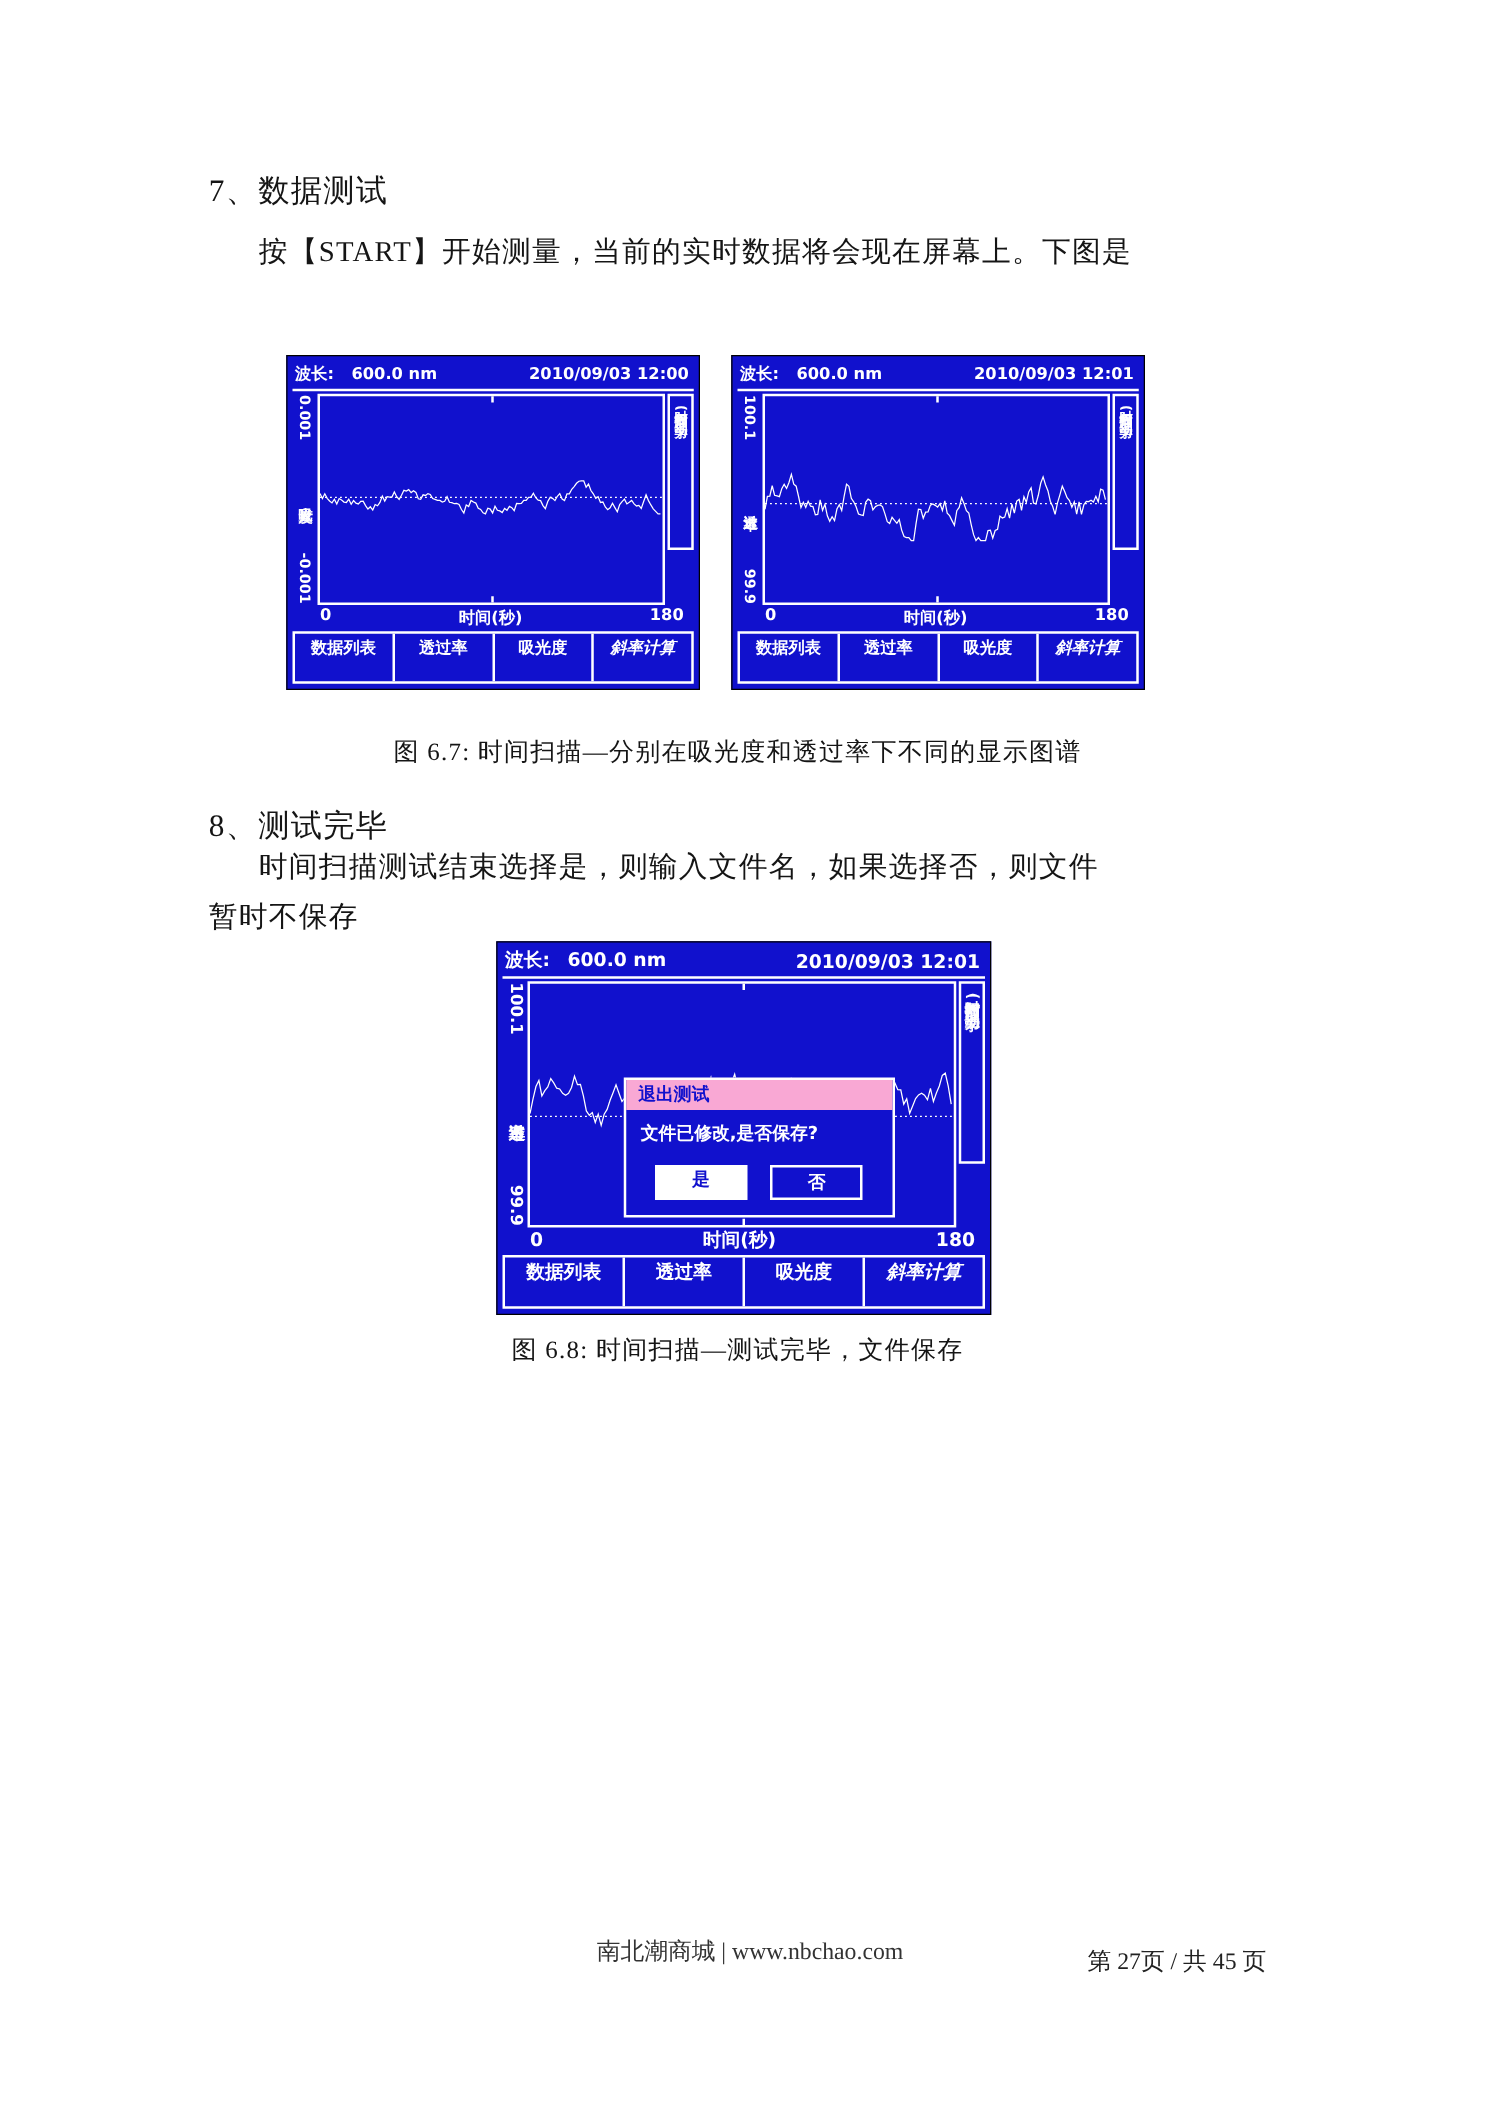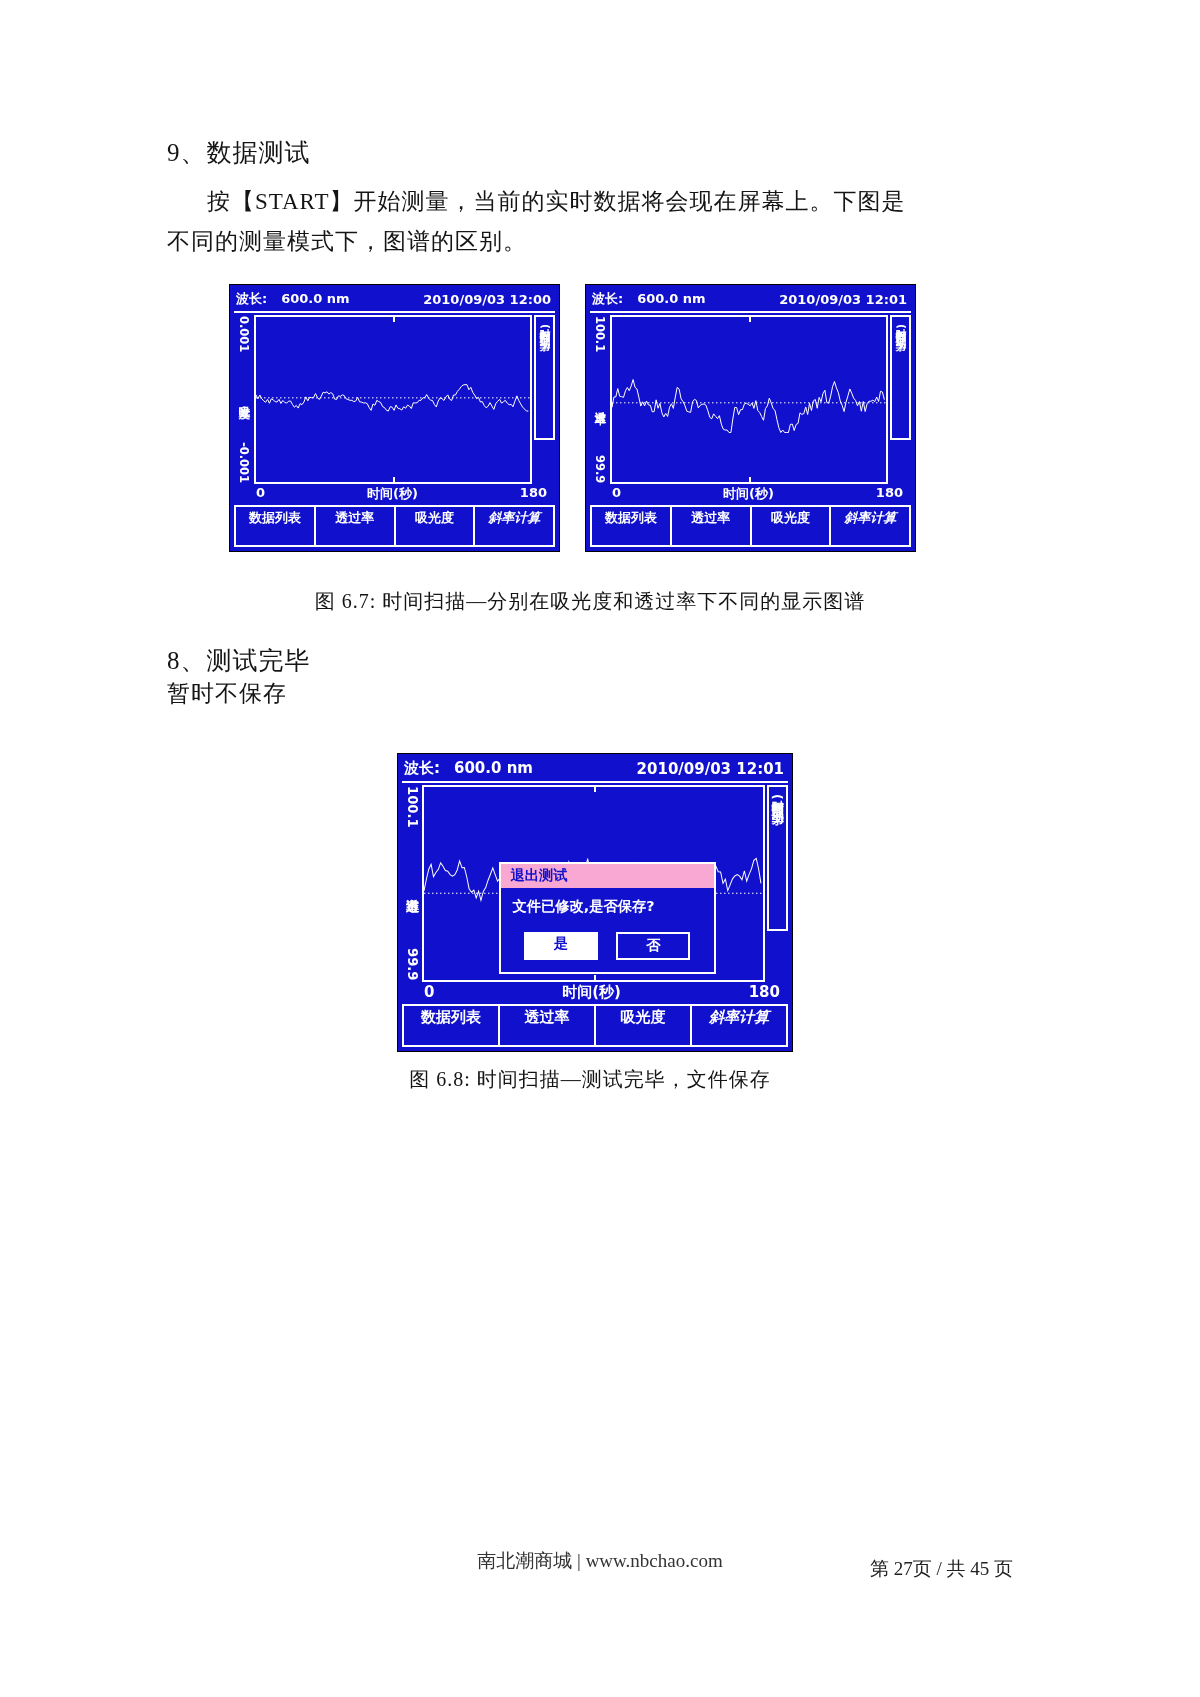--- a/index.html
+++ b/index.html
@@ -54,24 +54,23 @@
   .dbtns  { display:flex; justify-content:space-around; padding:12px 14px 12px; }
   .btn    { width:74px; text-align:center; padding:2px 0 3px; font-size:0.95em; }
   .btn.yes { background:#fff; color:var(--blue); }
   .btn.no  { border:2px solid #fff; color:#fff; }
 </style>
 </head>
 <body>
 
 <main>
 
-  <h2 class="heading" style="left:167px; top:136px;">9、数据测试</h2>
+  <h2 class="heading" style="left:167px; top:136px;">7、数据测试</h2>
   <p class="para" style="left:167px; top:182px;">
     <span class="line indent">按【START】开始测量，当前的实时数据将会现在屏幕上。下图是</span>
-    <span class="line">不同的测量模式下，图谱的区别。</span>
   </p>
 
   <div class="screen small" style="left:229px; top:284px;">
     <div class="topbar">
       <div class="wl">
         <span>波长:</span><span class="wlv">600.0 nm</span>
       </div>
       <span>2010/09/03  12:00</span>
     </div>
     <div class="sbody">
@@ -144,20 +143,21 @@
       <div class="mi">透过率</div>
       <div class="mi">吸光度</div>
       <div class="mi">斜率计算</div>
     </div>
   </div>
 
   <div class="caption" style="top:588px;">图 6.7:  时间扫描—分别在吸光度和透过率下不同的显示图谱</div>
 
   <h2 class="heading" style="left:167px; top:644px;">8、测试完毕</h2>
   <p class="para" style="left:167px; top:674px;">
+    <span class="line indent">时间扫描测试结束选择是，则输入文件名，如果选择否，则文件</span>
     <span class="line">暂时不保存</span>
   </p>
 
   <div class="screen large" style="left:397px; top:753px;">
     <div class="topbar">
       <div class="wl">
         <span>波长:</span><span class="wlv">600.0 nm</span>
       </div>
       <span>2010/09/03  12:01</span>
     </div>

